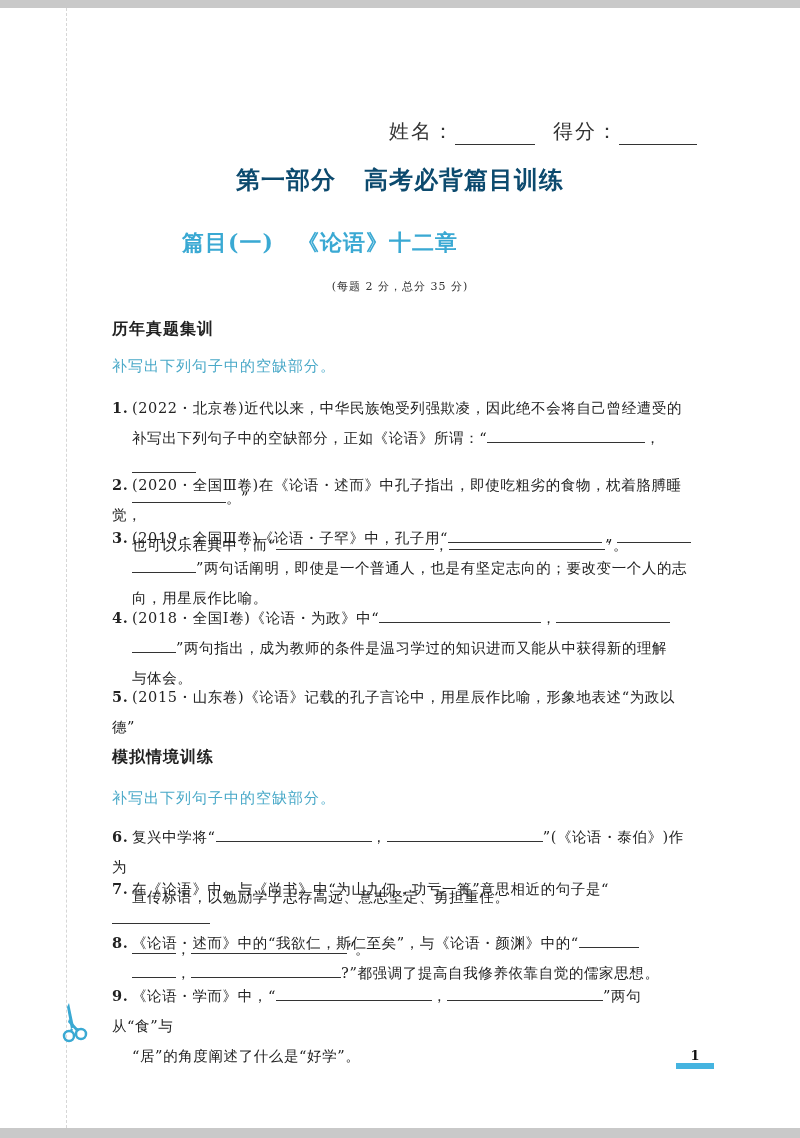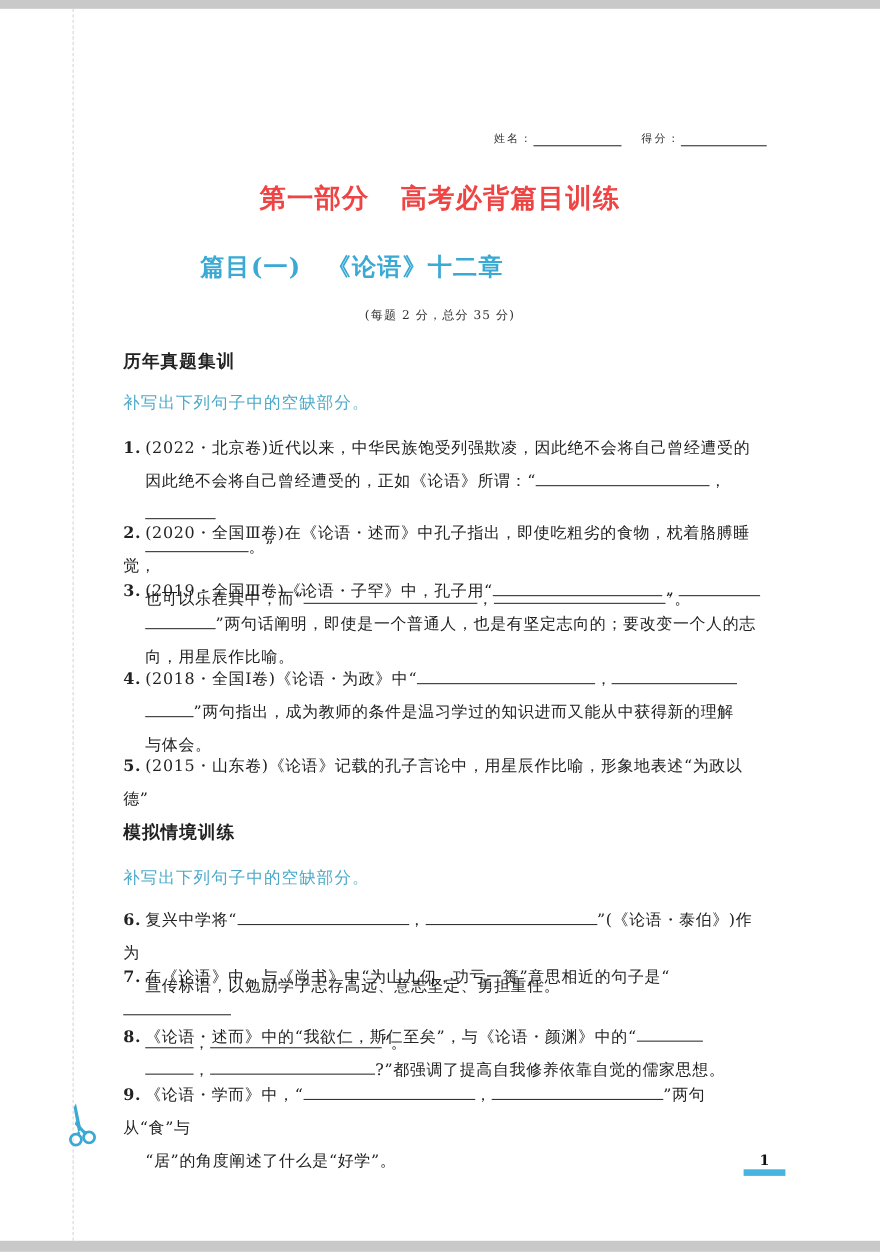--- a/index.html
+++ b/index.html
@@ -10,28 +10,28 @@
     color: #222;
   }
   .topbar { position: absolute; left: 0; top: 0; width: 800px; height: 8px; background: #c9c9c9; }
   .bottombar { position: absolute; left: 0; top: 1128px; width: 800px; height: 10px; background: #c9c9c9; }
   .cutline {
     position: absolute; left: 66px; top: 8px; height: 1120px; width: 0;
     border-left: 1px dashed #d6d6d6;
   }
   .name-score {
     position: absolute; top: 118px; right: 103px;
-    font-size: 10px; color: #333; letter-spacing: 2px;
+    font-size: 20px; color: #333; letter-spacing: 2px;
     font-family: "DejaVu Sans", "Liberation Sans", sans-serif;
     display: flex; align-items: flex-end;
   }
   .name-score .blank { display: inline-block; border-bottom: 1px solid #333; height: 14px; }
   .title-main {
     position: absolute; top: 164px; left: 0; width: 800px; text-align: center;
-    font-size: 24px; font-weight: bold; color: #ef4444; letter-spacing: 1px;
+    font-size: 24px; font-weight: bold; color: #0c4a6e; letter-spacing: 1px;
   }
   .title-main .gap { display: inline-block; width: 28px; }
   .title-sub {
     position: absolute; top: 228px; left: 0; width: 640px; text-align: center;
     font-size: 22px; font-weight: bold; color: #3aa9d3; letter-spacing: 1px;
   }
   .score-note {
     position: absolute; top: 279px; left: 0; width: 800px; text-align: center;
     font-size: 11px; color: #333; letter-spacing: 1px;
   }
@@ -75,21 +75,21 @@
   <span>第一部分</span><span class="gap"></span><span>高考必背篇目训练</span>
 </div>
 <div class="title-sub">篇目(一)　《论语》十二章</div>
 <div class="score-note">(每题 2 分，总分 35 分)</div>
 
 <div class="section-h" style="top:319px">历年真题集训</div>
 <div class="instr" style="top:357px">补写出下列句子中的空缺部分。</div>
 
 <div class="q" style="top:393px">
   <div><span class="num">1.</span><span>(2022・北京卷)近代以来，中华民族饱受列强欺凌，因此绝不会将自己曾经遭受的</span></div>
-  <div class="indent"><span>因此绝不会将自己曾经遭受的，正如《论语》所谓：“</span><span class="u" style="width:158px"></span><span>，</span><span class="u" style="width:64px"></span></div>
+  <div class="indent"><span>补写出下列句子中的空缺部分，正如《论语》所谓：“</span><span class="u" style="width:158px"></span><span>，</span><span class="u" style="width:64px"></span></div>
   <div class="indent"><span class="u" style="width:94px"></span><span>。”</span></div>
 </div>
 
 <div class="q" style="top:470px">
   <div><span class="num">2.</span><span>(2020・全国Ⅲ卷)在《论语・述而》中孔子指出，即使吃粗劣的食物，枕着胳膊睡觉，</span></div>
   <div class="indent"><span>也可以乐在其中；而“</span><span class="u" style="width:158px"></span><span>，</span><span class="u" style="width:156px"></span><span>”。</span></div>
 </div>
 
 <div class="q" style="top:523px">
   <div><span class="num">3.</span><span>(2019・全国Ⅲ卷)《论语・子罕》中，孔子用“</span><span class="u" style="width:154px"></span><span>，</span><span class="u" style="width:74px"></span></div>

